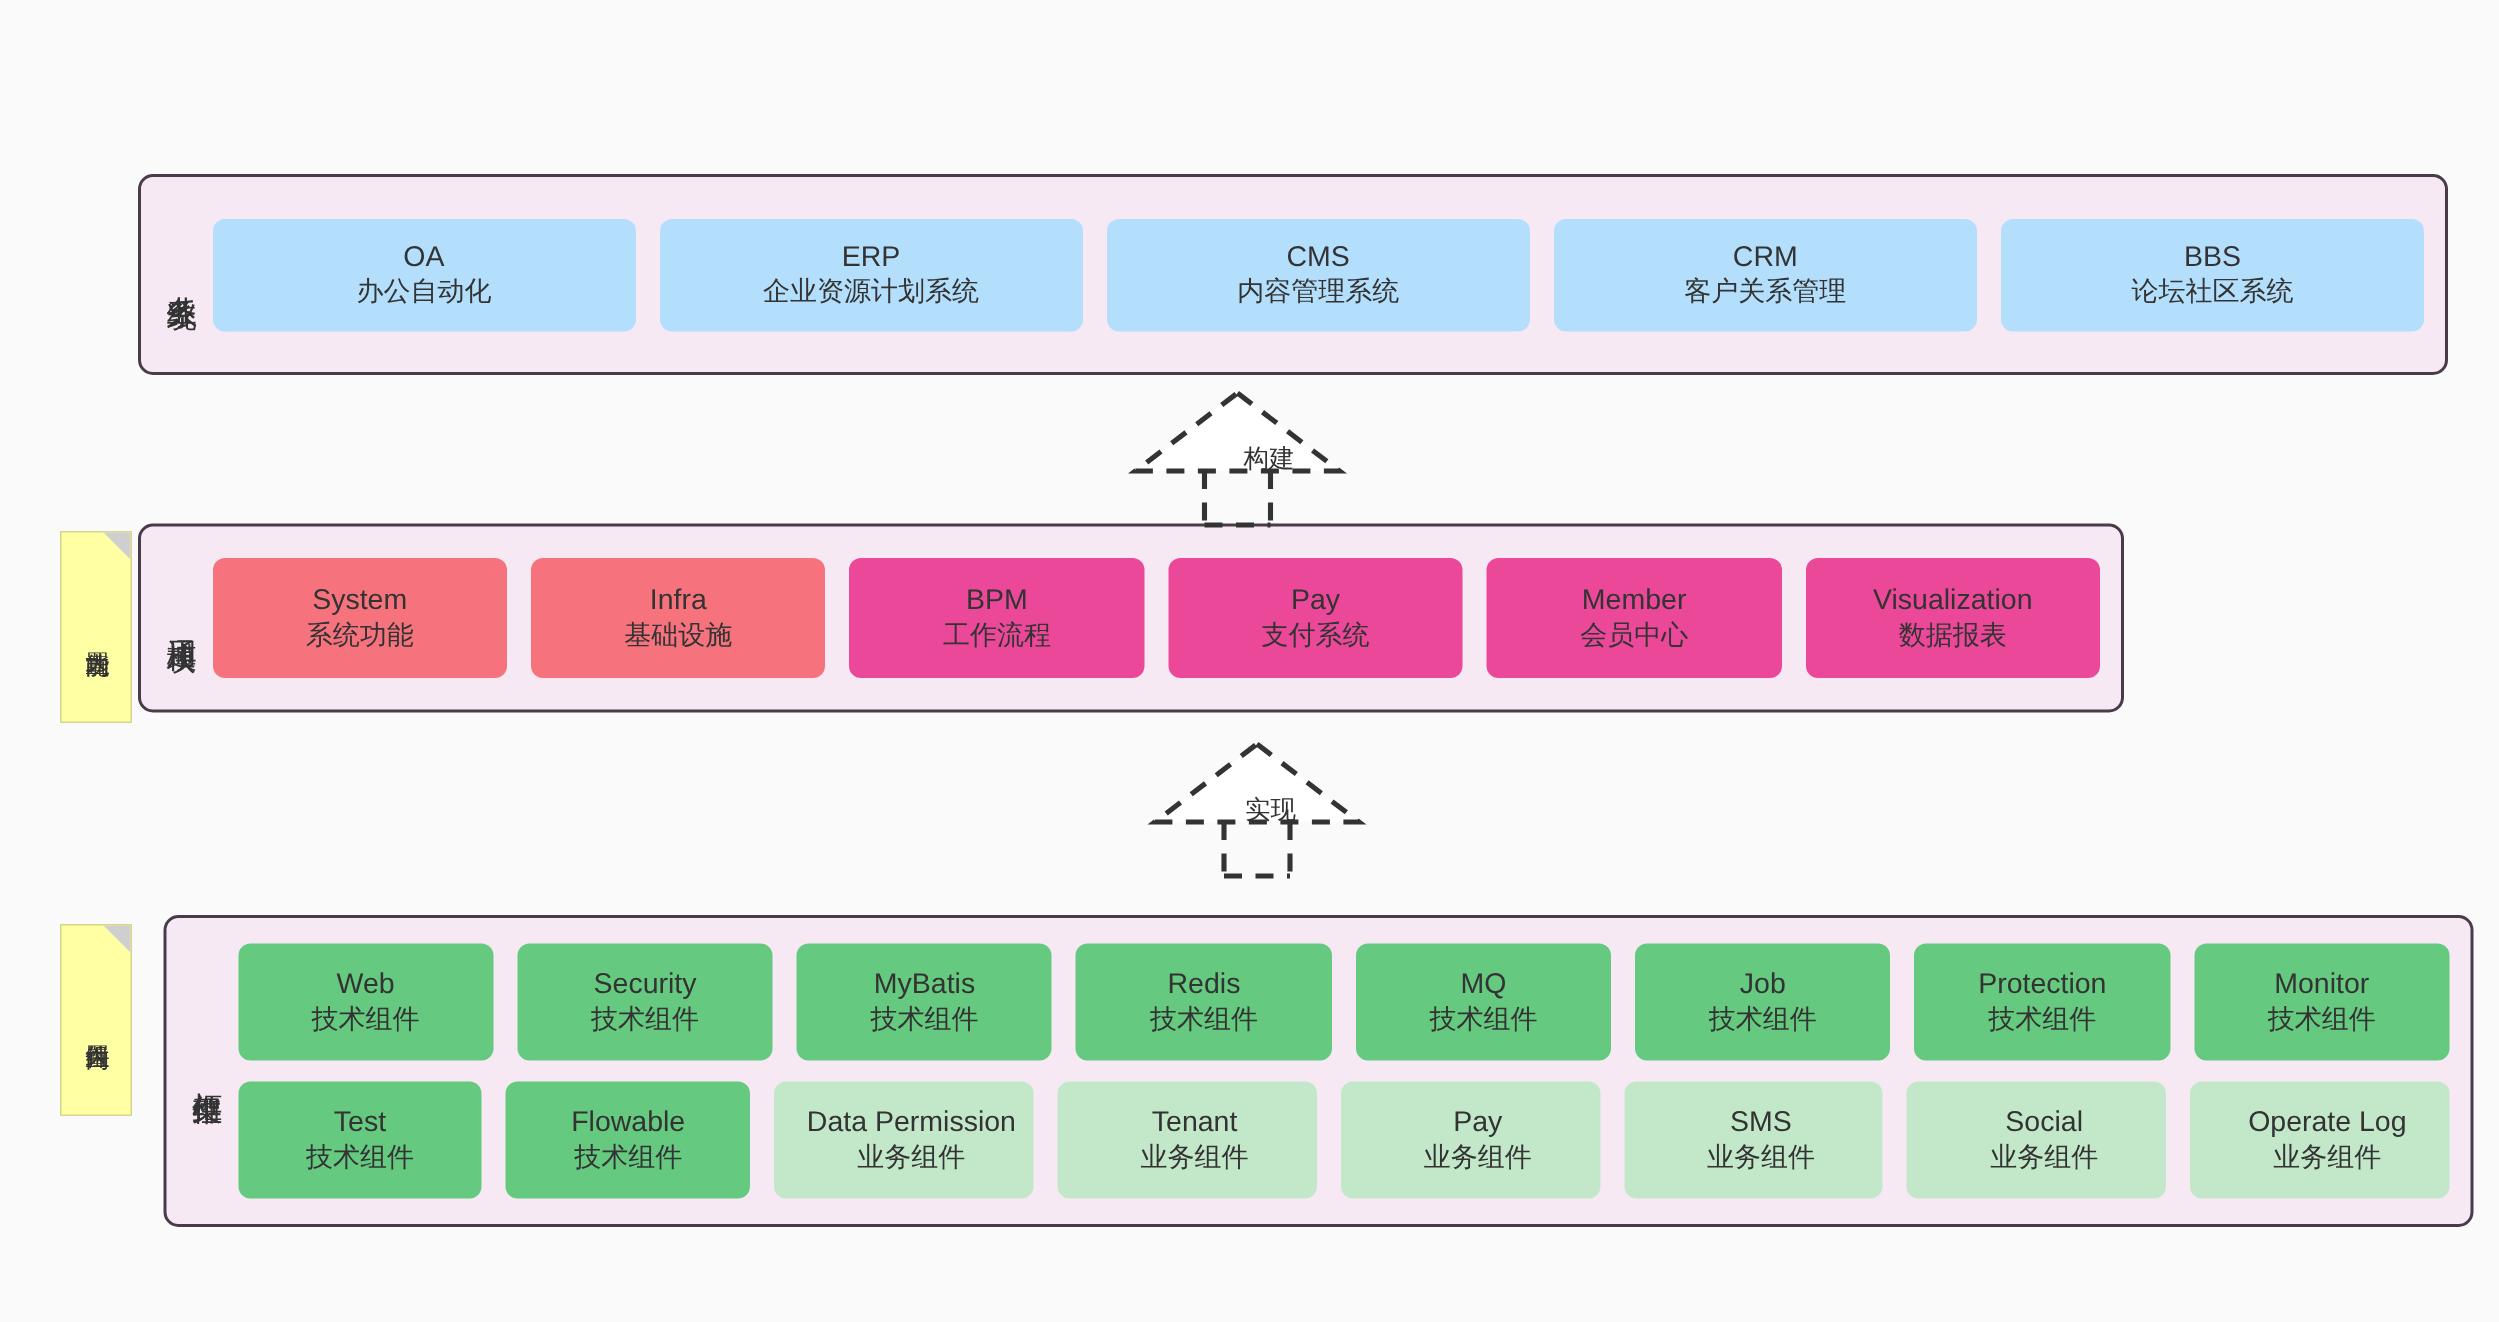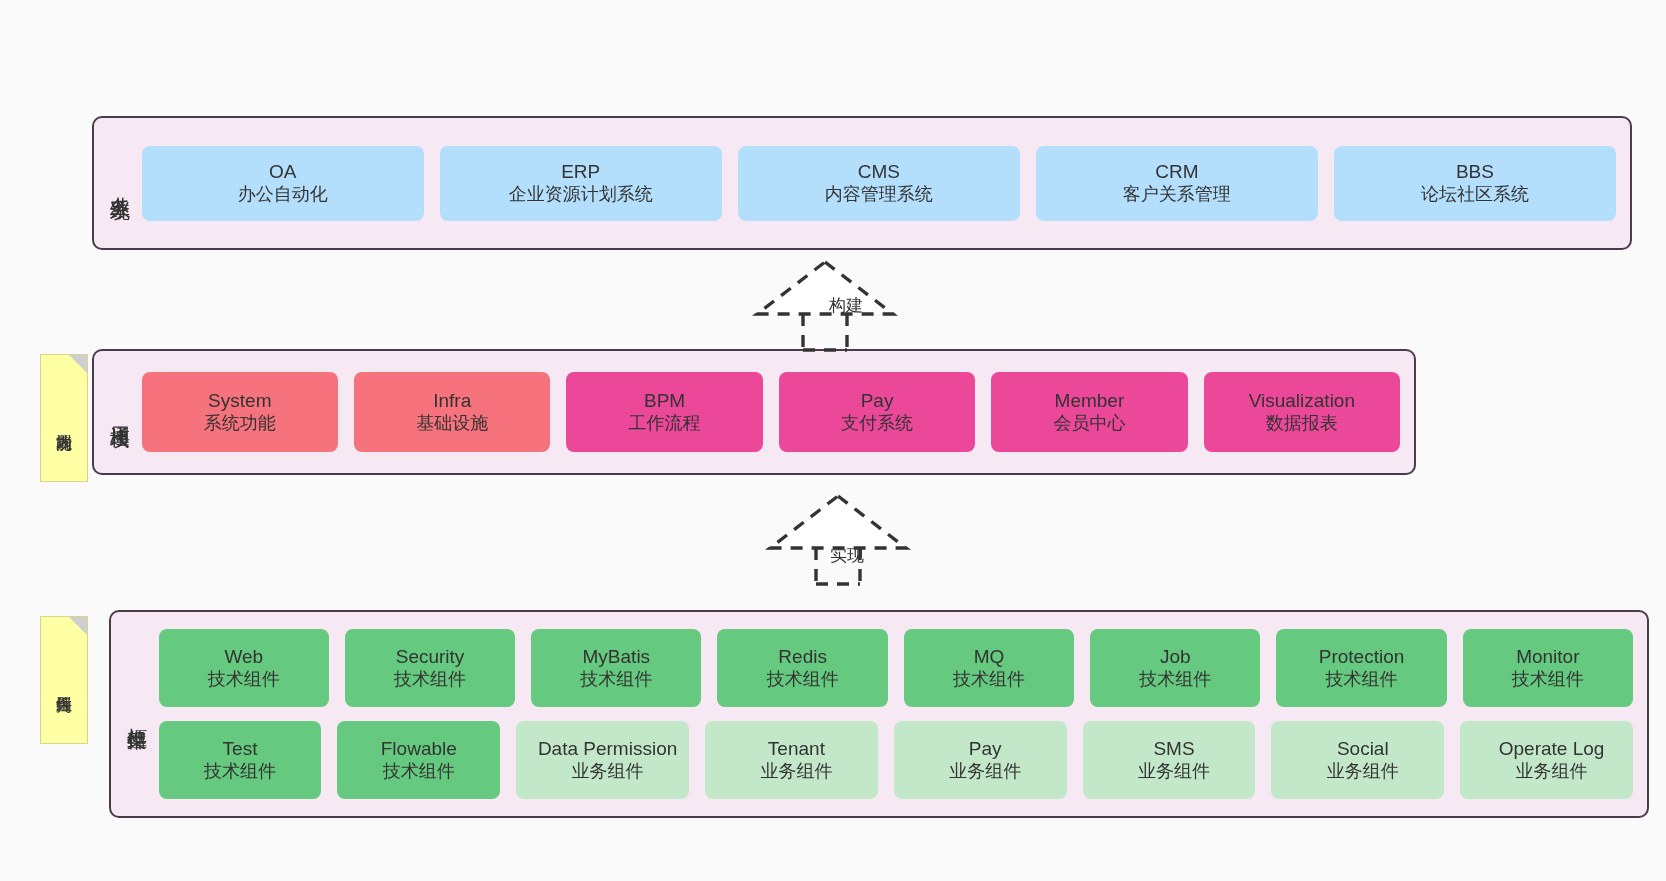--- a/index.html
+++ b/index.html
@@ -219,21 +219,21 @@
         </div>
       </div>
     </div>
   </div>
 
   <div class="conn" style="left:768px; top:492px; width:160px; height:92px;">
     <svg width="160" height="92" viewBox="0 0 160 92">
       <polygon points="70,4 138,56 2,56" fill="#ffffff" stroke="#333333" stroke-width="3.4" stroke-dasharray="12,9" stroke-linejoin="miter"></polygon>
       <path d="M48,56 L48,92 M92,56 L92,92 M48,92 L92,92" fill="none" stroke="#333333" stroke-width="3.4" stroke-dasharray="12,9"></path>
     </svg>
-    <span class="conn-label" style="left:62px; top:52px;">实现</span>
+    <span class="conn-label" style="left:62px; top:36px;">实现</span>
   </div>
 
   <div class="sticky" style="left:40px; top:616px; width:48px; height:128px;">
     <span class="fold"></span>
     <span class="sticky-text">内置组件</span>
   </div>
 
   <div class="layer" id="layer-frame" style="left:109px; top:610px; width:1540px; height:208px;">
     <div class="layer-label">框架组件</div>
     <div class="layer-body">

